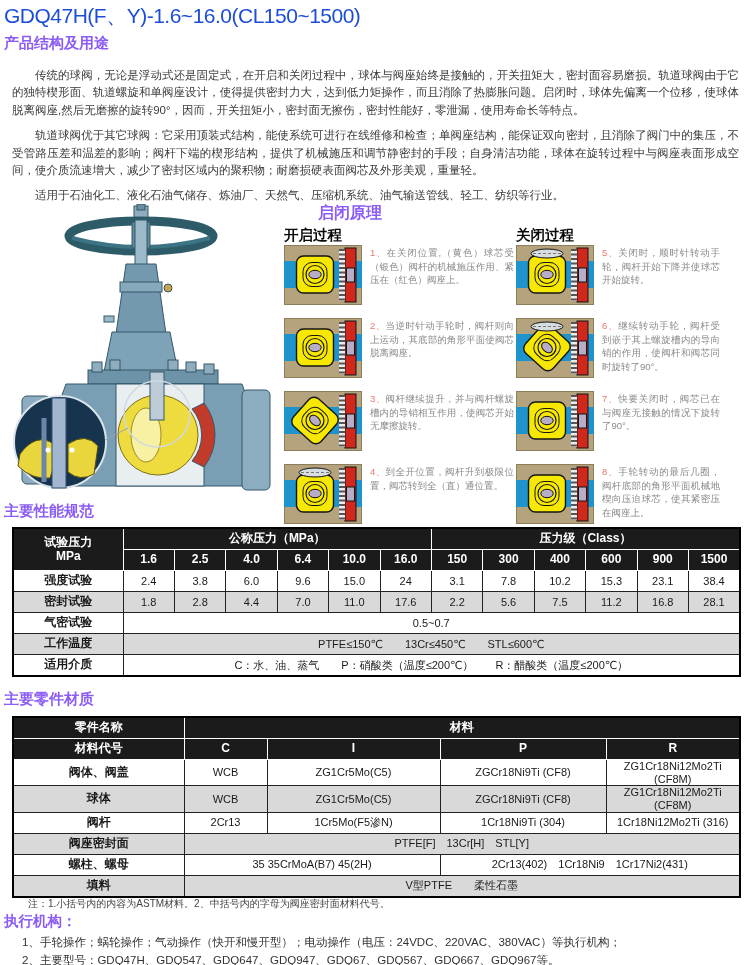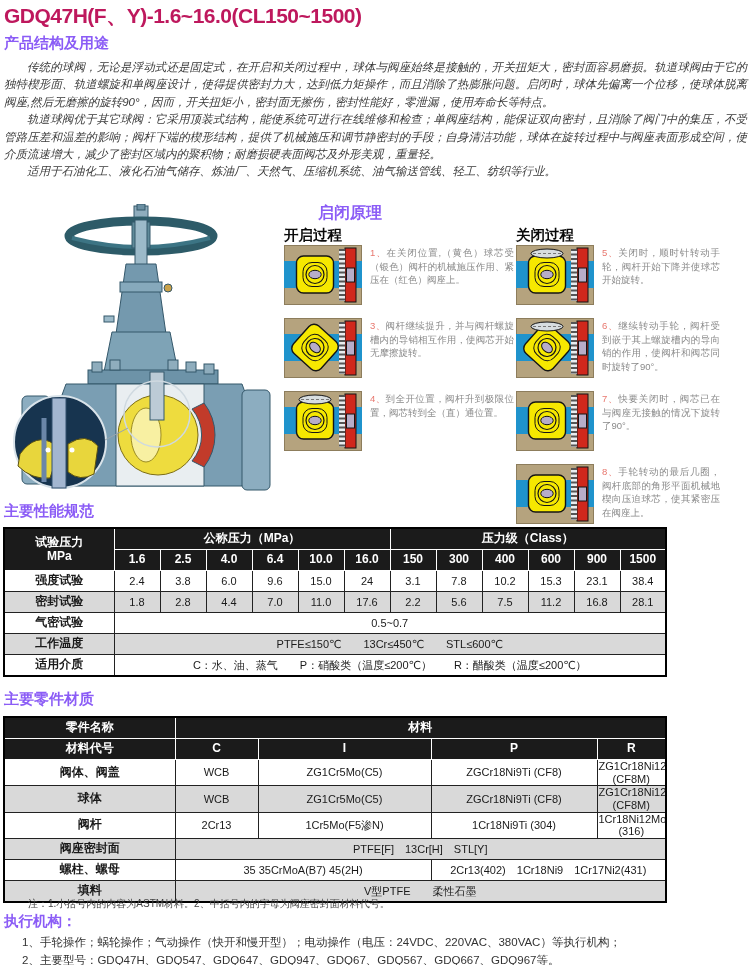--- a/index.html
+++ b/index.html
@@ -1,39 +1,39 @@
 <!DOCTYPE html>
 <html><head>
 <meta charset="utf-8">
 <style>
   html,body{margin:0;padding:0;background:#fff;}
   .page{position:relative;width:750px;height:965px;background:#fff;overflow:hidden;
         font-family:"Liberation Sans","DejaVu Sans",sans-serif;color:#222;}
-  .title{position:absolute;left:4px;top:2px;font-size:21px;font-weight:bold;color:#be185d;letter-spacing:-0.5px;}
+  .title{position:absolute;left:4px;top:2px;font-size:21px;font-weight:normal;color:#1d4ed8;letter-spacing:-0.5px;}
   .h{position:absolute;font-weight:bold;color:#8b5cf6;}
   .h-intro{left:4px;top:34px;font-size:15px;}
   .intro-text{position:absolute;left:4px;top:59px;width:743px;font-size:11.5px;line-height:17.4px;
               color:#3a3a3a;text-align:justify;word-break:break-all;}
-  .intro-text p{margin:0;text-indent:2em;font-style:italic;}
+  .intro-text p{margin:8px;text-indent:2em;}
   .valve-illu{position:absolute;left:8px;top:204px;width:264px;height:296px;}
   .principle-head{left:284px;top:203px;font-size:16px;margin-left:34px;}
   .col-label{position:absolute;top:226px;font-size:14.5px;font-weight:bold;color:#0a0a0a;}
   .open-label{left:284px;}
   .close-label{left:516px;text-align:center;}
   .steps{position:absolute;top:245px;}
   .steps-open{left:284px;width:230px;}
   .steps-close{left:516px;width:204px;}
   .step{display:flex;height:60px;margin-bottom:13px;}
   .step svg{flex:none;}
   .step-text{margin-left:8px;font-size:9.5px;line-height:13.5px;color:#8a8a8a;padding-top:1px;
              word-break:break-all;text-align:justify;}
   .step-num{color:#e8776e;}
   .h-perf{left:4px;top:502px;font-size:15px;}
   .h-mat{left:4px;top:690px;font-size:15px;}
-  table.t{position:absolute;left:3px;width:664px;border-collapse:collapse;table-layout:fixed;
+  table.t{position:absolute;left:12px;width:729px;border-collapse:collapse;table-layout:fixed;
           border:2px solid #000;font-size:11px;color:#1a1a1a;}
   table.t td{border:1px solid #222;text-align:center;vertical-align:middle;height:20px;
              padding:0 1px;overflow:hidden;white-space:pre-line;line-height:1.15;}
   table.t tr.hd td{background:#1b1b1b;color:#fff;font-weight:bold;border:1px solid #fff;font-size:12px;}
   table.t tr.alt td{background:#d9d9d9;}
   table.t td.lbl{font-weight:bold;font-size:12px;}
   .t-perf{top:527px;}
   .t-mat{top:716px;}
   .note{position:absolute;left:4px;top:897px;font-size:10px;color:#444;margin-left:24px;}
   .h-act{left:4px;top:912px;font-size:14.5px;}
@@ -114,20 +114,37 @@
           <line x1="58" y1="4" x2="58" y2="56" stroke="#e9edf0" stroke-width="6"></line>
           <line x1="58" y1="4" x2="58" y2="56" stroke="#555" stroke-width="6" stroke-dasharray="2,2.5"></line>
           <rect x="62.5" y="23" width="8" height="14" fill="#b7adc9" stroke="#151515"></rect>
         </svg>
         <div class="step-text"><span class="step-num">1、</span><span>在关闭位置,（黄色）球芯受（银色）阀杆的机械施压作用、紧压在（红色）阀座上。</span></div>
       </div>
       <div class="step">
         <svg viewBox="0 0 78 60" width="78" height="60">
           <rect x="0.5" y="0.5" width="77" height="59" fill="#b5a37e" stroke="#8d7d5c"></rect>
           <rect x="0" y="16" width="78" height="27" fill="#1f93cc"></rect>
+          <g transform="translate(31,29.5) rotate(0)">
+            <rect x="-18.5" y="-18.5" width="37" height="37" rx="7" fill="#f6e800" stroke="#151515" stroke-width="1.4"></rect>
+            <rect x="-12" y="-12" width="24" height="24" rx="9" fill="none" stroke="#151515" stroke-width="1"></rect>
+            <circle r="9" fill="#f6e800" stroke="#151515" stroke-width="1.2"></circle>
+            <ellipse rx="6.2" ry="4.2" fill="#b7adc9" stroke="#151515" stroke-width="1"></ellipse>
+          </g>
+          <rect x="61" y="3" width="11" height="54" fill="#d0281c" stroke="#151515"></rect>
+          <line x1="58" y1="4" x2="58" y2="56" stroke="#e9edf0" stroke-width="6"></line>
+          <line x1="58" y1="4" x2="58" y2="56" stroke="#555" stroke-width="6" stroke-dasharray="2,2.5"></line>
+          <rect x="62.5" y="23" width="8" height="14" fill="#b7adc9" stroke="#151515"></rect>
+        </svg>
+        <div class="step-text"><span class="step-num">2、</span><span>当逆时针动手轮时，阀杆则向上运动，其底部的角形平面使阀芯脱离阀座。</span></div>
+      </div>
+      <div class="step">
+        <svg viewBox="0 0 78 60" width="78" height="60">
+          <rect x="0.5" y="0.5" width="77" height="59" fill="#b5a37e" stroke="#8d7d5c"></rect>
+          <rect x="0" y="16" width="78" height="27" fill="#1f93cc"></rect>
           <g transform="translate(31,29.5) rotate(42)">
             <rect x="-18.5" y="-18.5" width="37" height="37" rx="7" fill="#f6e800" stroke="#151515" stroke-width="1.4"></rect>
             <rect x="-12" y="-12" width="24" height="24" rx="9" fill="none" stroke="#151515" stroke-width="1"></rect>
             <circle r="9" fill="#f6e800" stroke="#151515" stroke-width="1.2"></circle>
             <ellipse rx="6.2" ry="4.2" fill="#b7adc9" stroke="#151515" stroke-width="1"></ellipse>
           </g>
           <rect x="61" y="3" width="11" height="54" fill="#d0281c" stroke="#151515"></rect>
           <line x1="58" y1="4" x2="58" y2="56" stroke="#e9edf0" stroke-width="6"></line>
           <line x1="58" y1="4" x2="58" y2="56" stroke="#555" stroke-width="6" stroke-dasharray="2,2.5"></line>
           <rect x="62.5" y="23" width="8" height="14" fill="#b7adc9" stroke="#151515"></rect>

